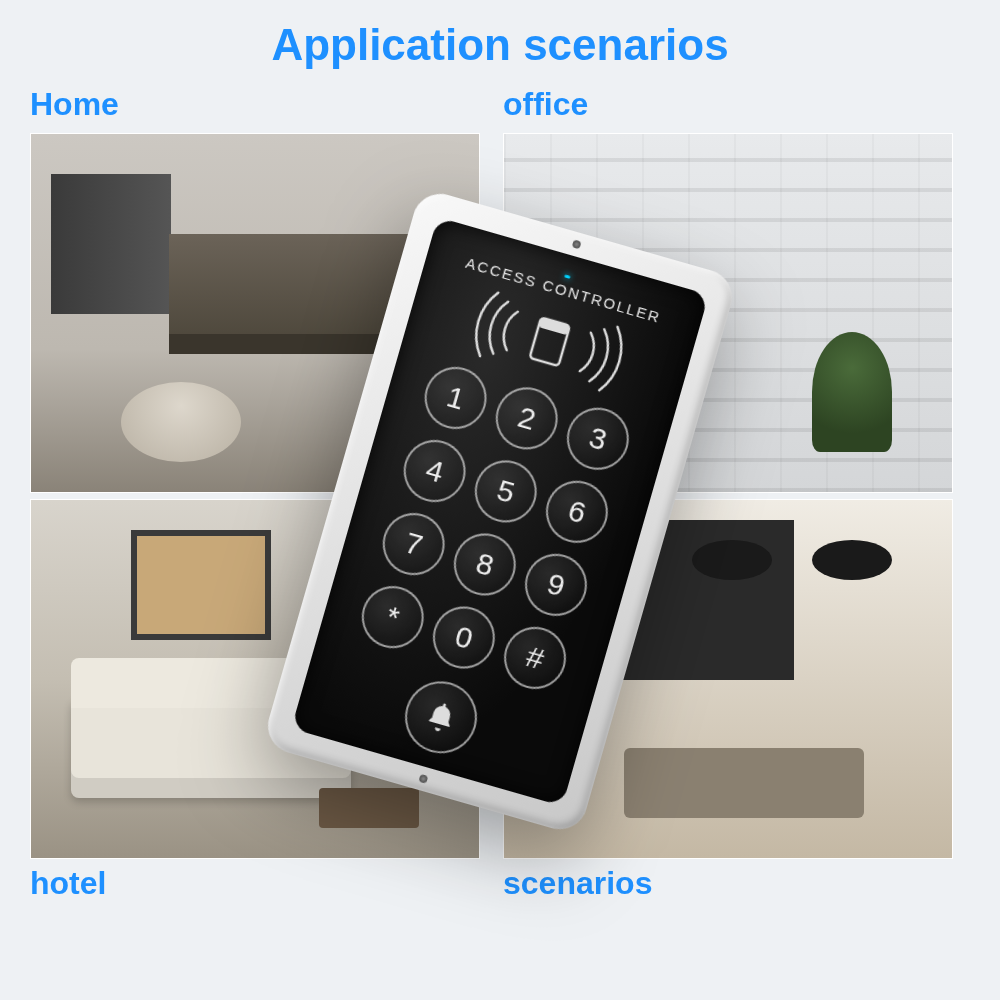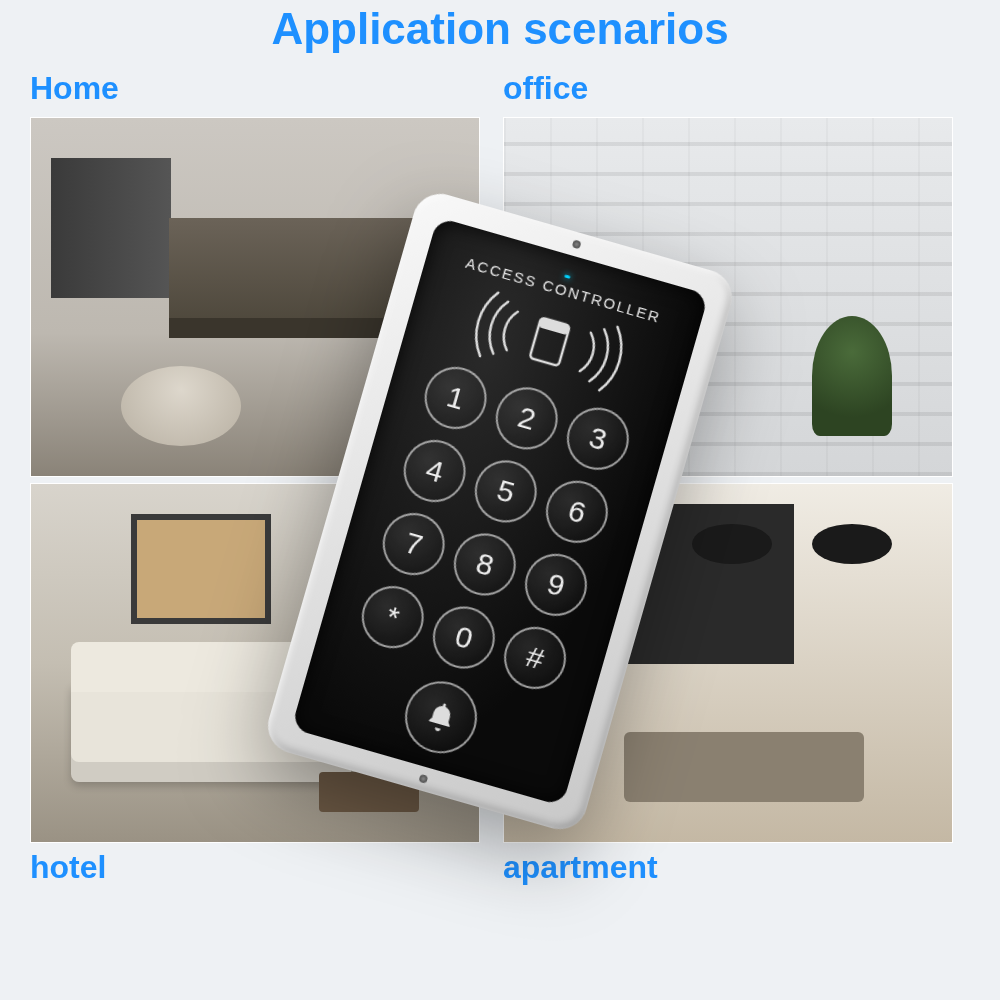--- a/index.html
+++ b/index.html
@@ -9,21 +9,21 @@
       background: #eef1f4;
       font-family: Arial, Helvetica, sans-serif;
       position: relative;
       overflow: hidden;
     }
     .title {
       text-align: center;
       color: #1e90ff;
       font-size: 44px;
       font-weight: bold;
-      padding-top: 4px;
+      padding-top: 20px;
       padding-bottom: 16px;
     }
     .grid {
       display: grid;
       grid-template-columns: 1fr 1fr;
       gap: 6px;
       padding: 0 30px 30px 30px;
     }
     .cell {
       display: flex;
@@ -287,21 +287,21 @@
       <div class="hotel-table"></div>
     </div>
     <div class="cell-label-bottom">hotel</div>
   </div>
   <div class="cell">
     <div class="scene scene-apartment">
       <div class="apt-loft"></div>
       <div class="apt-lights"></div>
       <div class="apt-sofa"></div>
     </div>
-    <div class="cell-label-bottom">apartment</div>
+    <div class="cell-label-bottom">scenarios</div>
   </div>
 </div>
 
 <div class="device-wrapper">
   <div class="device">
     <div class="screw screw-top"></div>
     <div class="device-inner">
       <div class="led"></div>
       <div class="device-label">ACCESS CONTROLLER</div>
       <div class="rfid-area">

